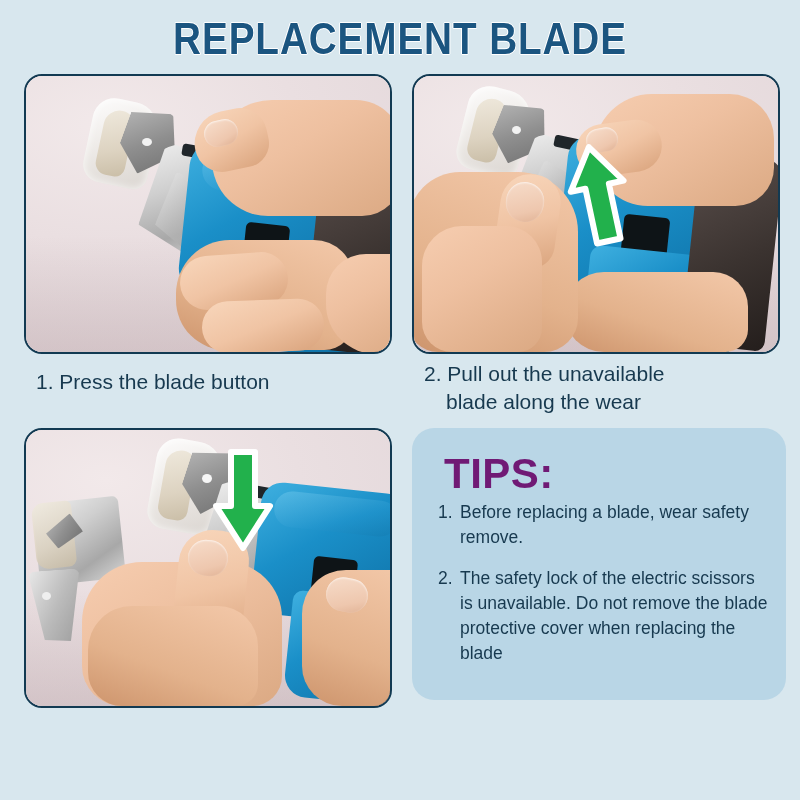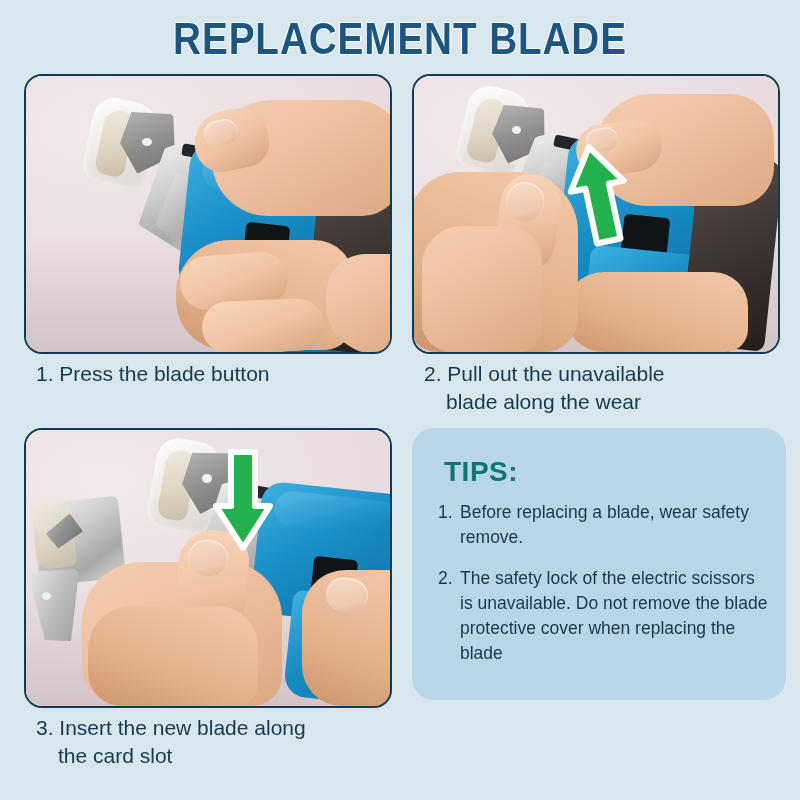--- a/index.html
+++ b/index.html
@@ -102,37 +102,36 @@
   .arrow svg{display:block;}
 
   
   .caption{
     position:absolute;
     color:#17394f;
     font-size:21px;
     line-height:28px;
     font-family:"Liberation Sans", sans-serif;
   }
-  #cap1{left:36px;top:360px;width:350px;}
+  #cap1{left:36px;top:368px;width:350px;}
   #cap2{left:424px;top:360px;width:348px;}
   #cap3{left:36px;top:714px;width:350px;}
   .caption .num{display:inline;}
   .caption .line2{display:block;padding-left:22px;}
 
   
   #tips{
     position:absolute;left:412px;top:428px;width:374px;height:272px;
     background:#b9d6e6;
     border-radius:22px;
   }
   .tips-title{
     position:absolute;left:32px;top:22px;
-    font-size:28px;font-weight:bold;color:#0f766e;
+    font-size:42px;font-weight:bold;color:#701a75;
     letter-spacing:.5px;
-    margin-top:6px;
   }
   .tips-list{
     position:absolute;left:26px;top:72px;width:330px;
     color:#17394f;font-size:17.5px;line-height:25px;
   }
   .tip{display:flex;margin-bottom:16px;}
   .tip .tnum{width:22px;flex:none;}
   .tip .ttext{flex:1;}
 </style>
 </head>
@@ -261,25 +260,20 @@
     <span class="num">1.</span>
     <span>Press the blade button</span>
   </div>
 
   <div class="caption" id="cap2">
     <span class="num">2.</span>
     <span>Pull out the unavailable</span>
     <span class="line2">blade along the wear</span>
   </div>
 
-  <div class="caption" id="cap3">
-    <span class="num">3.</span>
-    <span>Insert the new blade along</span>
-    <span class="line2">the card slot</span>
-  </div>
 
   <div id="tips">
     <div class="tips-title">TIPS:</div>
     <div class="tips-list">
       <div class="tip">
         <div class="tnum">1.</div>
         <div class="ttext">Before replacing a blade, wear safety remove.</div>
       </div>
       <div class="tip">
         <div class="tnum">2.</div>

